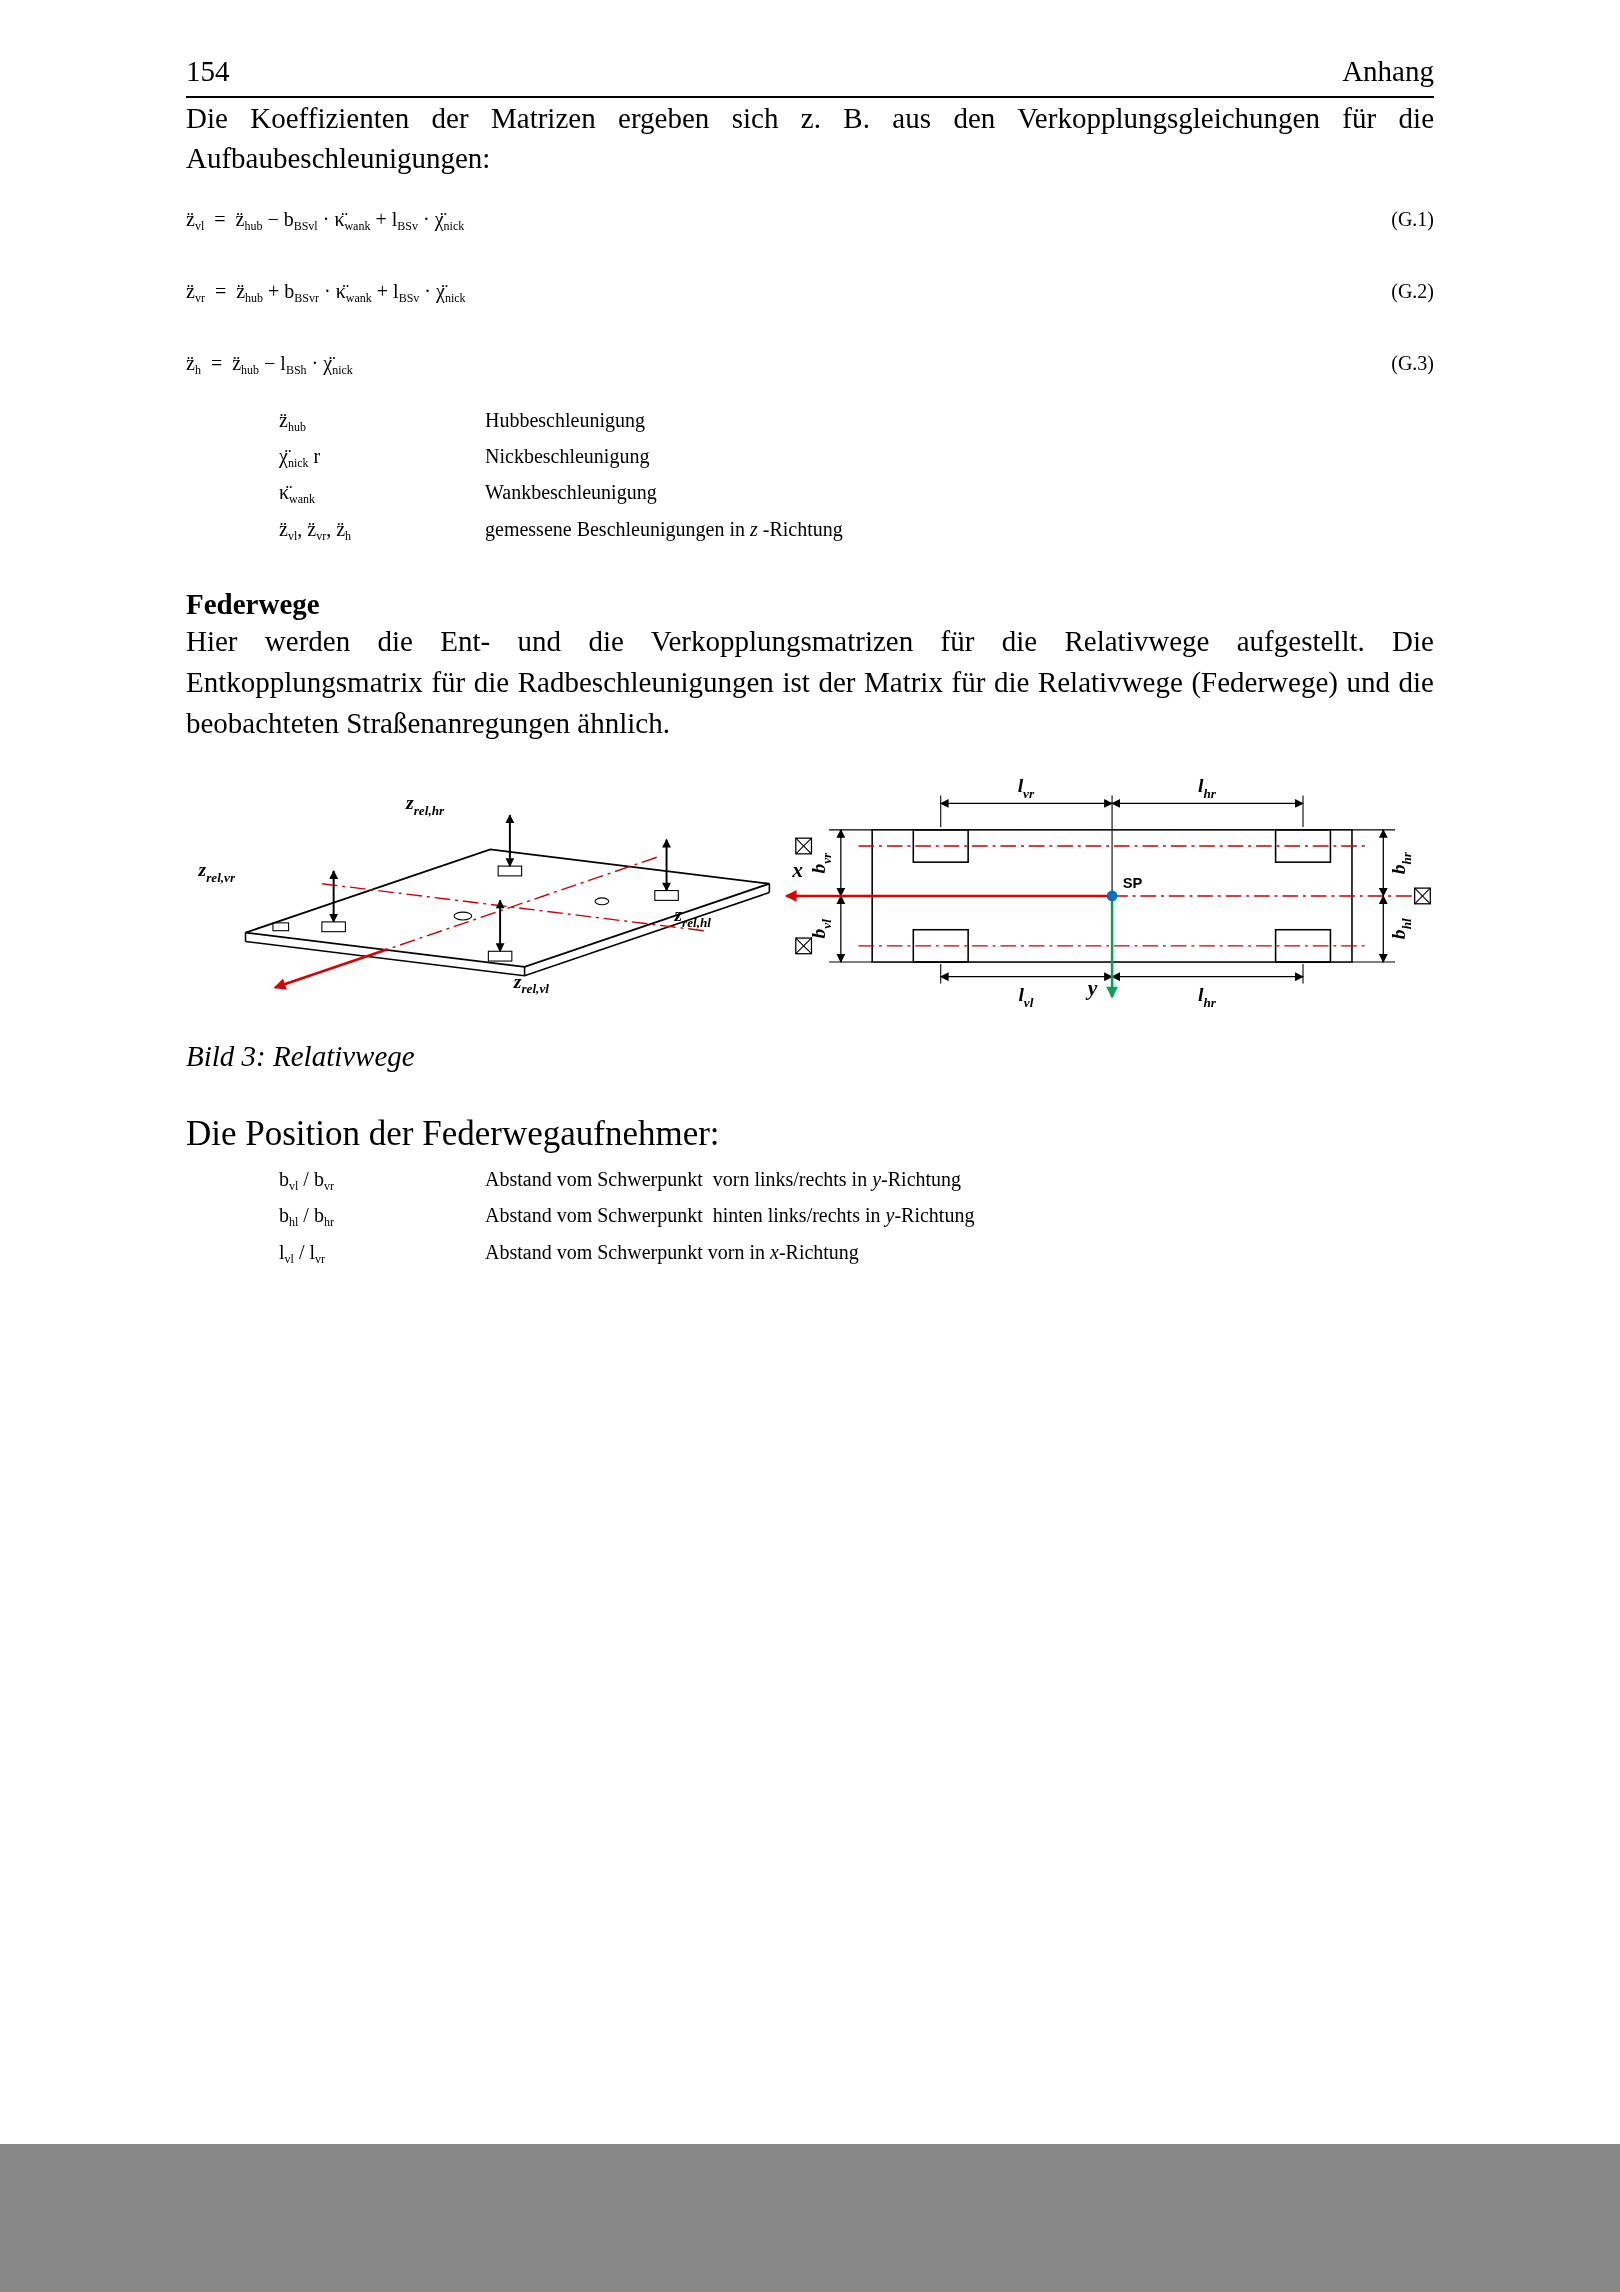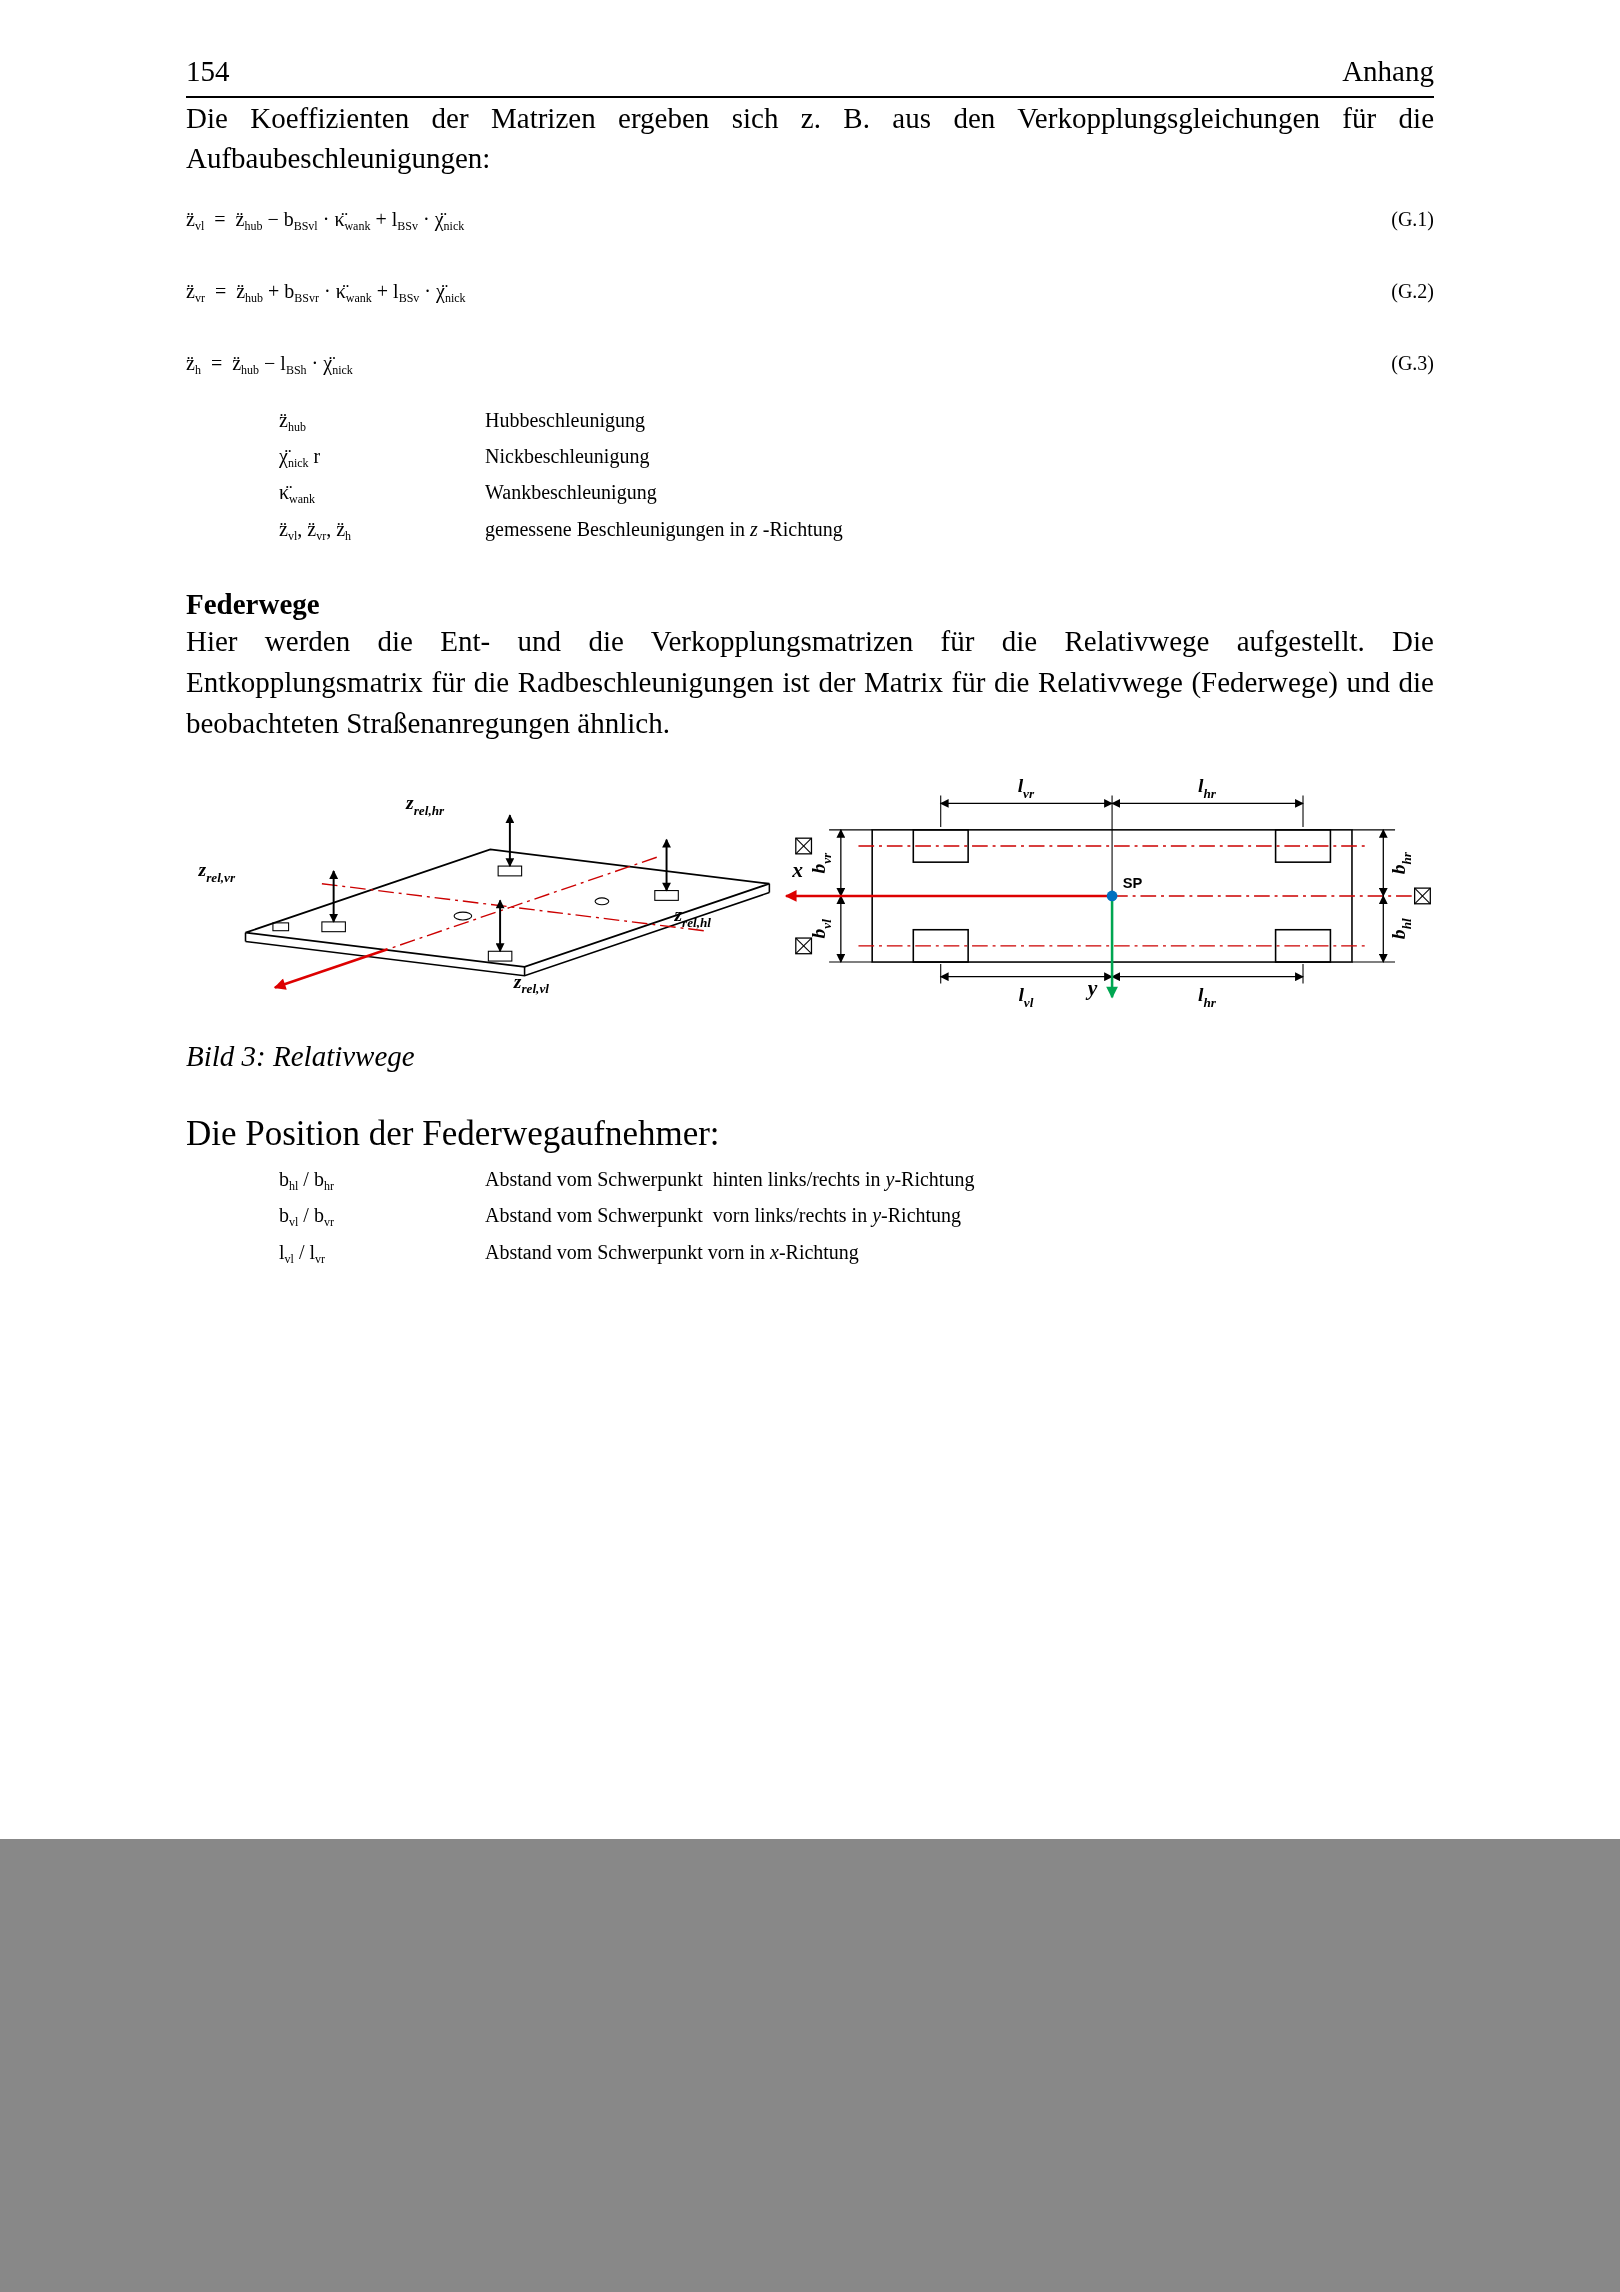--- a/index.html
+++ b/index.html
@@ -1,17 +1,17 @@
 <!DOCTYPE html>
 <html><head>
 <meta charset="utf-8">
 <style>
   html,body{margin:0;padding:0;background:#888;}
   .page{
-    position:relative;width:1620px;height:1839px;background:#ffffff;
+    position:relative;width:1620px;height:2144px;background:#ffffff;
     font-family:"Liberation Serif","DejaVu Serif",serif;color:#000;
     box-sizing:border-box;padding:55px 186px 0 186px;overflow:hidden;
   }
   .header{display:flex;justify-content:space-between;align-items:baseline;
     font-size:29px;padding-bottom:7.8px;border-bottom:2px solid #000;}
   p.body{font-size:29px;line-height:1.40;text-align:justify;margin:0;}
   .mt1{margin-top:49px;}
   .eq-row{display:flex;justify-content:space-between;align-items:baseline;
     font-size:20px;margin-top:29px;min-height:43px;}
   .eq-expr{white-space:nowrap;}
@@ -215,27 +215,27 @@
       </g>
     </svg>
   </div>
 
   <div class="caption">Bild 3: Relativwege</div>
 
   <div class="pos-intro">Die Position der Federwegaufnehmer:</div>
 
   <div class="def-list">
     <div class="def-row">
+      <span class="def-term"><span class="vb">b</span><span class="vs">vl</span><span class="op"> / </span><span class="vb">b</span><span class="vs">vr</span></span>
+      <span class="def-desc">Abstand vom Schwerpunkt  vorn links/rechts in <i>y</i>-Richtung</span>
+    </div>
+    <div class="def-row">
       <span class="def-term"><span class="vb">b</span><span class="vs">hl</span><span class="op"> / </span><span class="vb">b</span><span class="vs">hr</span></span>
       <span class="def-desc">Abstand vom Schwerpunkt  hinten links/rechts in <i>y</i>-Richtung</span>
     </div>
     <div class="def-row">
-      <span class="def-term"><span class="vb">b</span><span class="vs">vl</span><span class="op"> / </span><span class="vb">b</span><span class="vs">vr</span></span>
-      <span class="def-desc">Abstand vom Schwerpunkt  vorn links/rechts in <i>y</i>-Richtung</span>
-    </div>
-    <div class="def-row">
       <span class="def-term"><span class="vb">l</span><span class="vs">vl</span><span class="op"> / </span><span class="vb">l</span><span class="vs">vr</span></span>
       <span class="def-desc">Abstand vom Schwerpunkt vorn in <i>x</i>-Richtung</span>
     </div>
   </div>
 
 </div>
 
 
 </body></html>

